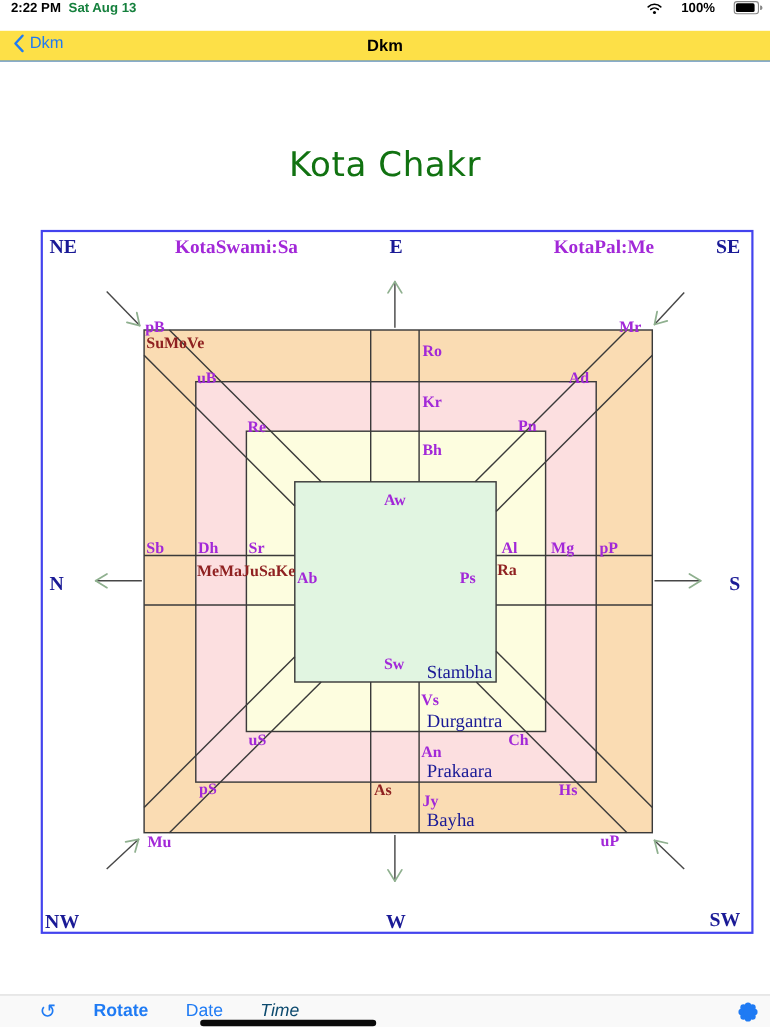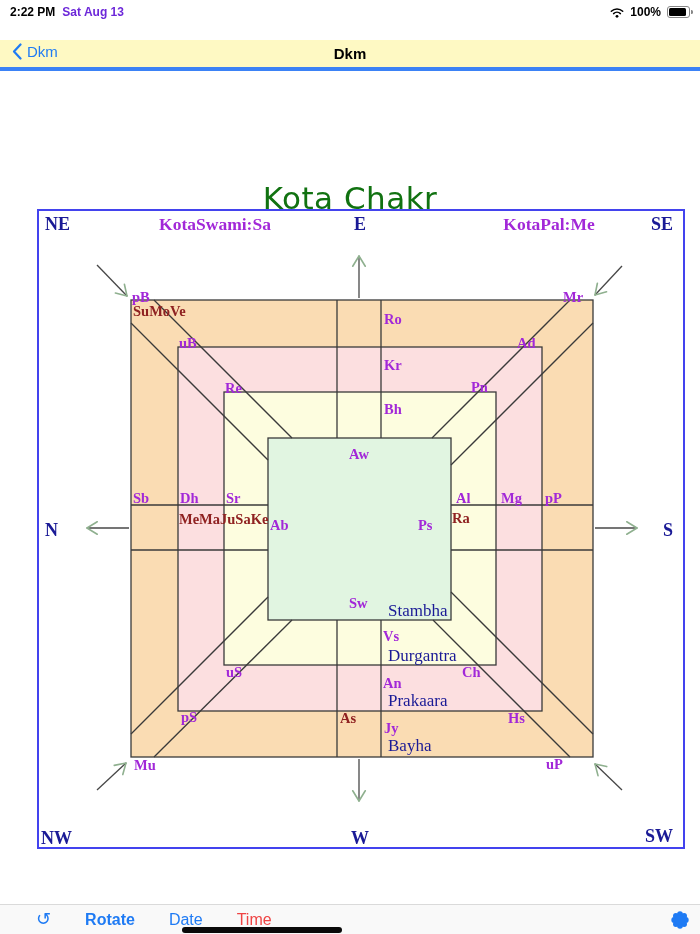--- a/index.html
+++ b/index.html
@@ -2,39 +2,39 @@
 <html><head>
 <meta charset="utf-8">
 <style>
   html,body{margin:0;padding:0;}
   body{width:700px;height:934px;background:#fff;position:relative;overflow:hidden;
        font-family:"Liberation Sans","DejaVu Sans",sans-serif;-webkit-font-smoothing:antialiased;}
   .screen{position:absolute;inset:0;}
 
   
   .status-bar{position:absolute;top:0;left:0;right:0;height:24px;display:flex;
-              align-items:center;justify-content:space-between;padding:0 10px;box-sizing:border-box;
+              align-items:flex-start;justify-content:space-between;padding:0 10px;box-sizing:border-box;
               font-size:12px;color:#000;}
   .status-left{display:flex;gap:7px;align-items:center;}
   .status-time{font-weight:700;}
-  .status-date{font-weight:600;color:#6d28d9;}
-  .status-right{display:flex;gap:6px;align-items:center;font-weight:600;}
+  .status-date{font-weight:600;color:#15803d;}
+  .status-right{display:flex;gap:17px;align-items:center;font-weight:600;}
   .batt{width:21px;height:10px;border:1px solid #878787;border-radius:3px;position:relative;}
   .batt-fill{position:absolute;top:1px;left:1px;bottom:1px;width:17px;background:#000;border-radius:1.5px;}
   .batt-nub{position:absolute;right:-3.5px;top:2.5px;width:2px;height:4.5px;background:#878787;border-radius:0 1.5px 1.5px 0;}
 
   
-  .nav-bar{position:absolute;top:40px;left:0;right:0;height:27px;border-bottom:4px solid #3b82f6;background:#fef9c3;}
+  .nav-bar{position:absolute;top:28px;left:0;right:0;height:27px;border-bottom:1px solid #3b82f6;background:#fde047;}
   .nav-back{position:absolute;left:12px;top:3px;display:flex;align-items:center;gap:5px;
             font-size:15px;cursor:pointer;}
   .nav-title{position:absolute;left:0;right:0;top:5px;text-align:center;font-size:15px;font-weight:700;color:#000;}
 
   
   .page-title{position:absolute;top:132px;left:0;right:0;text-align:center;
-              font-family:"DejaVu Sans","Liberation Sans",sans-serif;font-size:31px;letter-spacing:.5px;margin-top:48px;}
+              font-family:"DejaVu Sans","Liberation Sans",sans-serif;font-size:31px;letter-spacing:.5px;}
 
   
   svg.chakra{position:absolute;left:0;top:0;pointer-events:none;}
   svg.chakra text{font-family:"Liberation Serif","DejaVu Serif",serif;}
 
   
   .toolbar{position:absolute;left:0;right:0;bottom:0;height:29px;background:#f9f9f9;
            border-top:1px solid #dadada;}
   .toolbar-left{position:absolute;left:36px;top:0;height:29px;display:flex;align-items:center;gap:34px;font-size:16px;}
   .tb-btn{cursor:pointer;}
@@ -170,21 +170,21 @@
       <text x="388" y="661" fill="#1a1a96" font-size="17" font-weight="400" text-anchor="start">Durgantra</text>
       <text x="388" y="706" fill="#1a1a96" font-size="17" font-weight="400" text-anchor="start">Prakaara</text>
       <text x="388" y="751" fill="#1a1a96" font-size="17" font-weight="400" text-anchor="start">Bayha</text>
     </svg>
 
   <div class="toolbar">
     <div class="toolbar-left">
       <span class="tb-btn rotate-icon" style="color: rgb(31, 123, 244);">↺</span>
       <span class="tb-btn" style="color: rgb(31, 123, 244); font-weight: bold;">Rotate</span>
       <span class="tb-btn" style="color: rgb(31, 123, 244); text-align: right;">Date</span>
-      <span class="tb-btn" style="color: #ef4444;">Time</span>
+      <span class="tb-btn" style="color: #0c4a6e; font-style: italic;">Time</span>
     </div>
     <div class="home-indicator"></div>
     <svg class="gear-btn" viewBox="0 0 20 20">
       <g fill="#1f7bf4">
         <circle cx="10" cy="4.2" r="2.9"></circle>
           <circle cx="10" cy="15.8" r="2.9"></circle>
         <circle cx="4.2" cy="10" r="2.9"></circle>
           <circle cx="15.8" cy="10" r="2.9"></circle>
         <circle cx="5.9" cy="5.9" r="2.9"></circle>
           <circle cx="14.1" cy="5.9" r="2.9"></circle>

